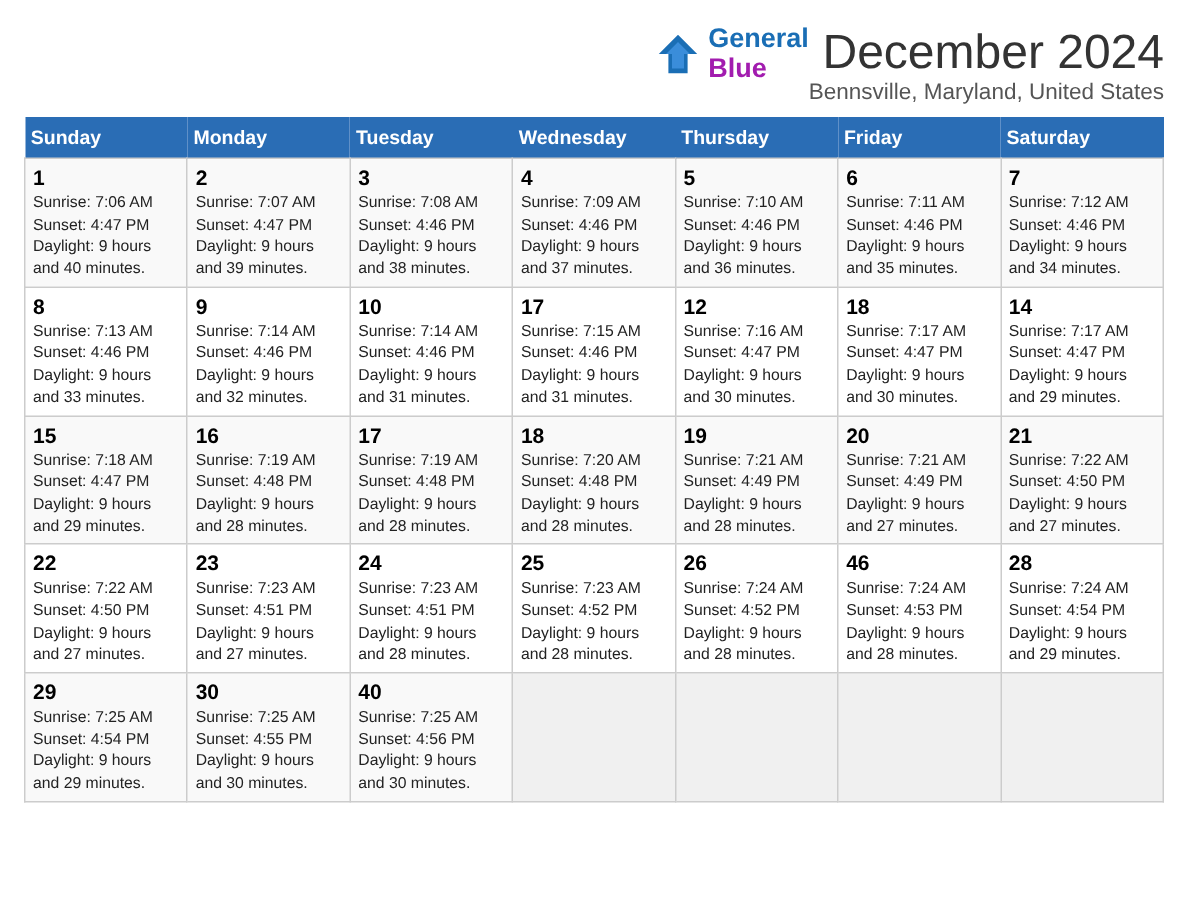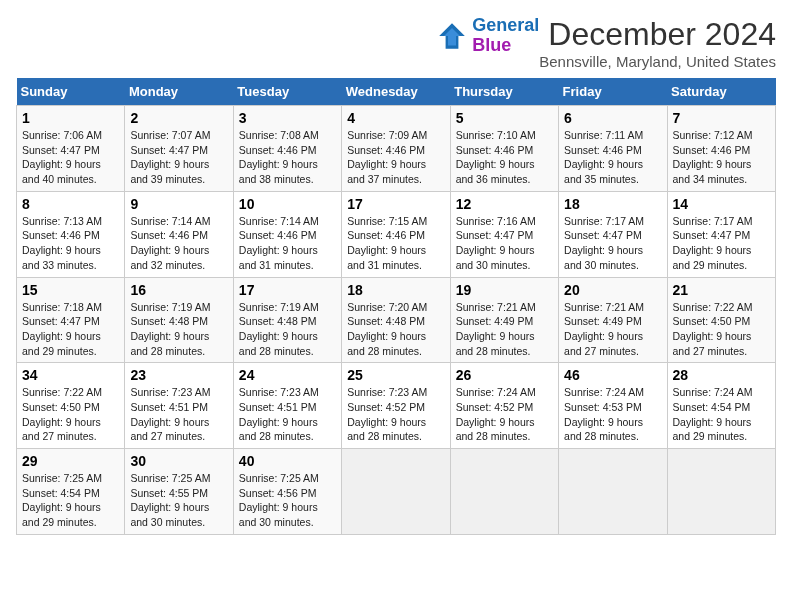--- a/index.html
+++ b/index.html
@@ -203,21 +203,21 @@
           <span class="day-num">20</span>
           <div class="day-info">Sunrise: 7:21 AM<br>Sunset: 4:49 PM<br>Daylight: 9 hours and 27 minutes.</div>
         </td>
         <td>
           <span class="day-num">21</span>
           <div class="day-info">Sunrise: 7:22 AM<br>Sunset: 4:50 PM<br>Daylight: 9 hours and 27 minutes.</div>
         </td>
       </tr>
       <tr>
         <td>
-          <span class="day-num">34</span>
+          <span class="day-num">22</span>
           <div class="day-info">Sunrise: 7:22 AM<br>Sunset: 4:50 PM<br>Daylight: 9 hours and 27 minutes.</div>
         </td>
         <td>
           <span class="day-num">23</span>
           <div class="day-info">Sunrise: 7:23 AM<br>Sunset: 4:51 PM<br>Daylight: 9 hours and 27 minutes.</div>
         </td>
         <td>
           <span class="day-num">24</span>
           <div class="day-info">Sunrise: 7:23 AM<br>Sunset: 4:51 PM<br>Daylight: 9 hours and 28 minutes.</div>
         </td>

